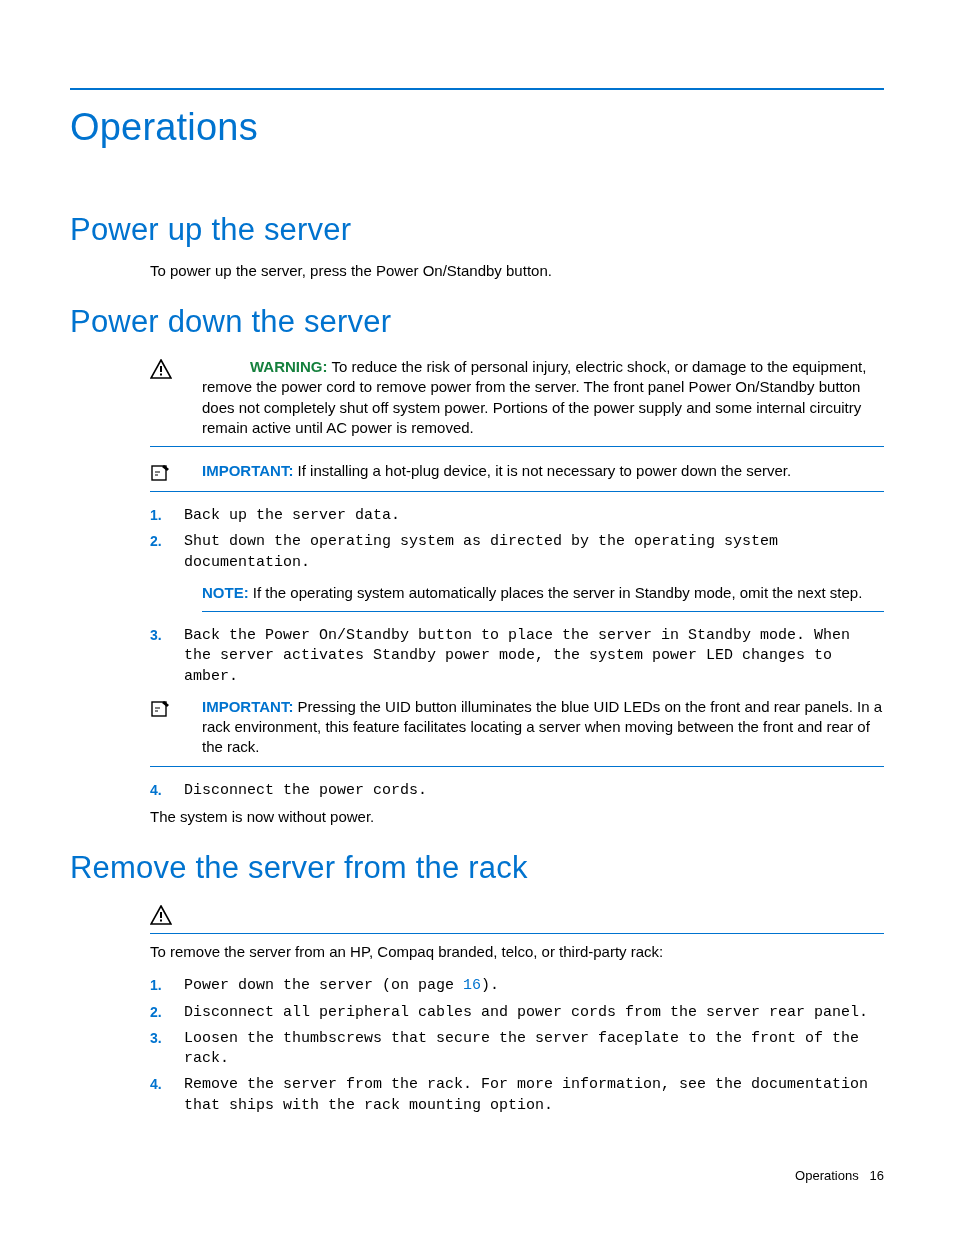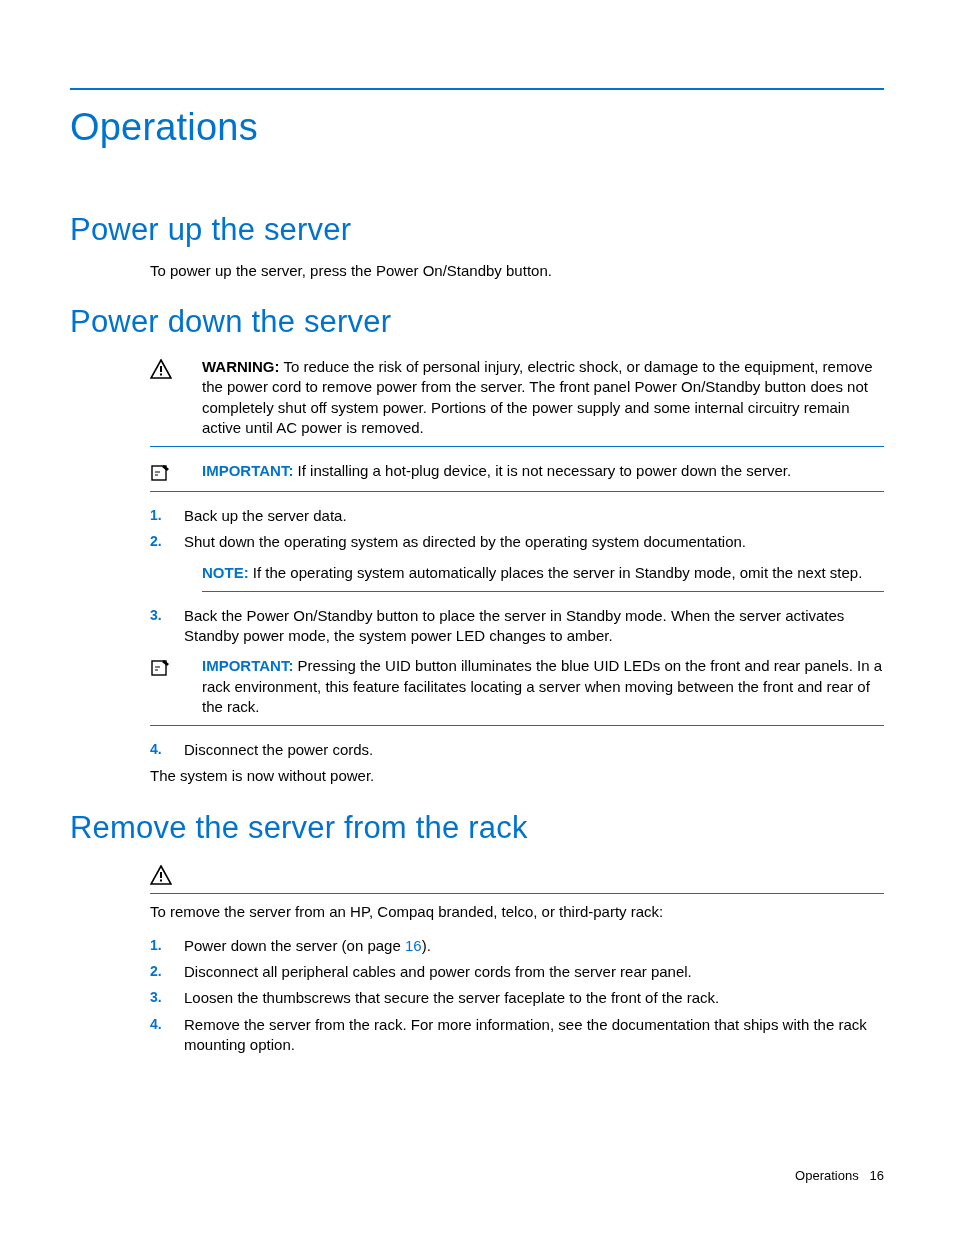--- a/index.html
+++ b/index.html
@@ -45,42 +45,42 @@
   .callout + .callout { margin-top: 10px; }
   .callout .icon-slot {
     width: 52px;
     flex: 0 0 52px;
     display: flex;
     justify-content: flex-start;
     padding-top: 2px;
   }
   .callout .text-slot { flex: 1; }
   .callout .label { font-weight: bold; }
-  .callout.warning .label { color: #000000; }
+  .callout.warning .label { color: #15803d; margin-left: 48px; }
   .callout.important .label { color: #0073cf; }
   .callout.note { margin-left: 132px; }
   .callout.note .label { color: #0073cf; }
   ol.steps {
     list-style: none;
     margin-left: 80px;
     margin-top: 14px;
   }
   ol.steps > li {
     display: flex;
     margin: 6px 0;
     align-items: flex-start;
   }
   ol.steps > li .num {
     color: #0073cf;
     font-weight: bold;
     width: 34px;
     flex: 0 0 34px;
     font-size: 14px;
   }
-  ol.steps > li .txt { flex: 1; }
+  ol.steps > li .txt { flex: 1; font-family: Liberation Mono, monospace; }
   .plain { margin-left: 80px; margin-top: 0; }
   a.xref { color: #0073cf; text-decoration: none; }
   .footer {
     position: absolute;
     right: 70px;
     bottom: 50px;
     font-size: 13px;
     color: #000;
   }
   svg { display: block; }

